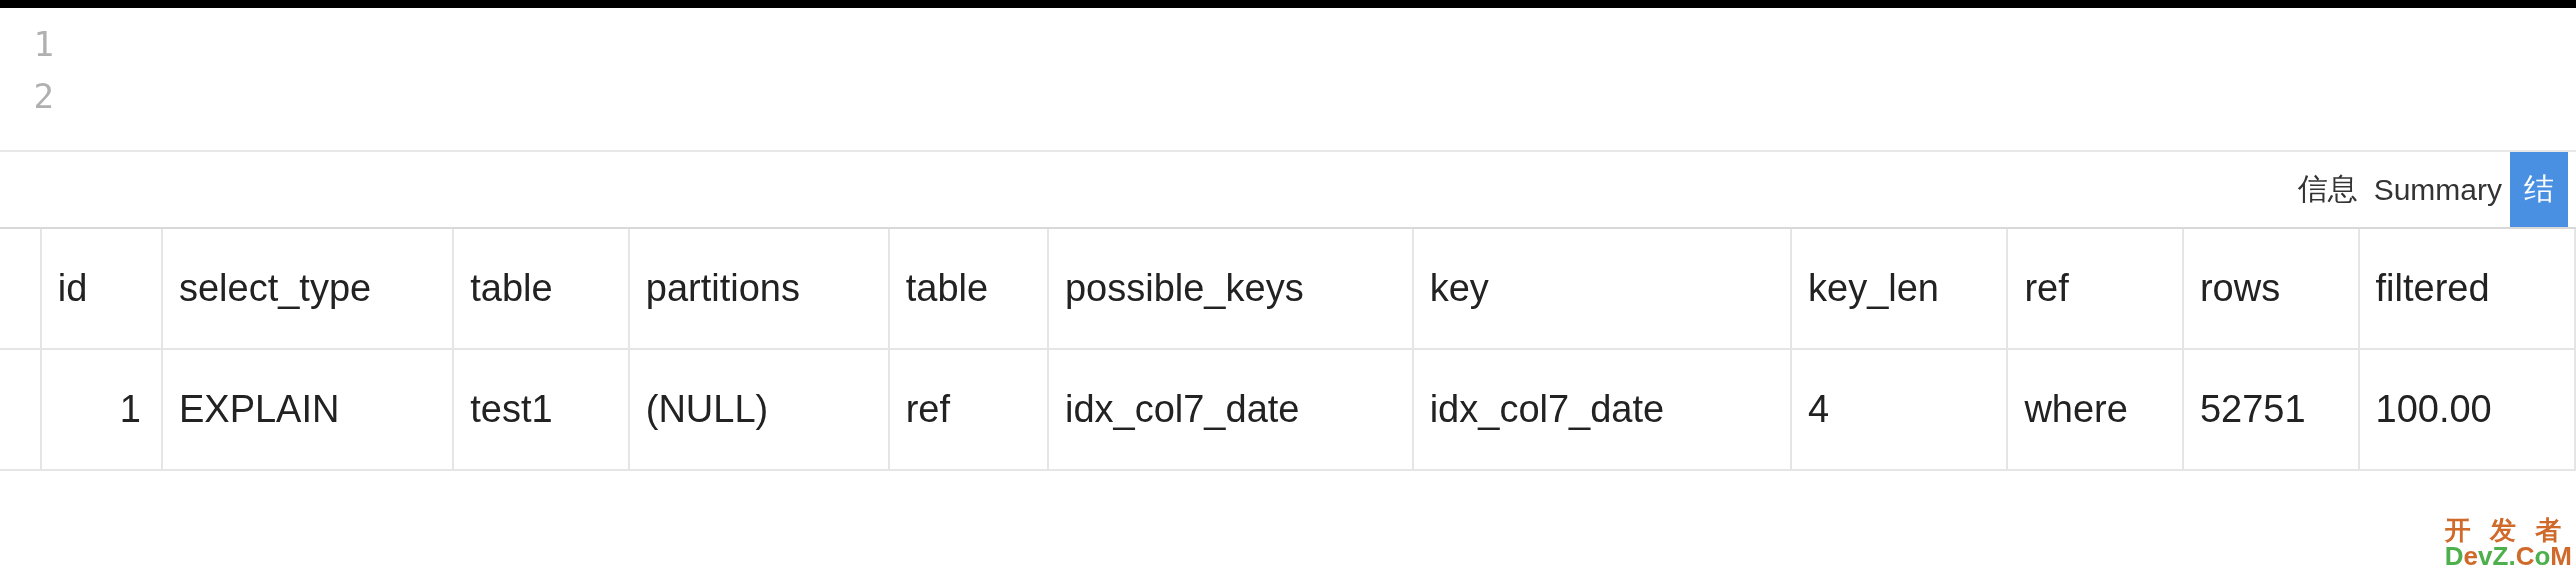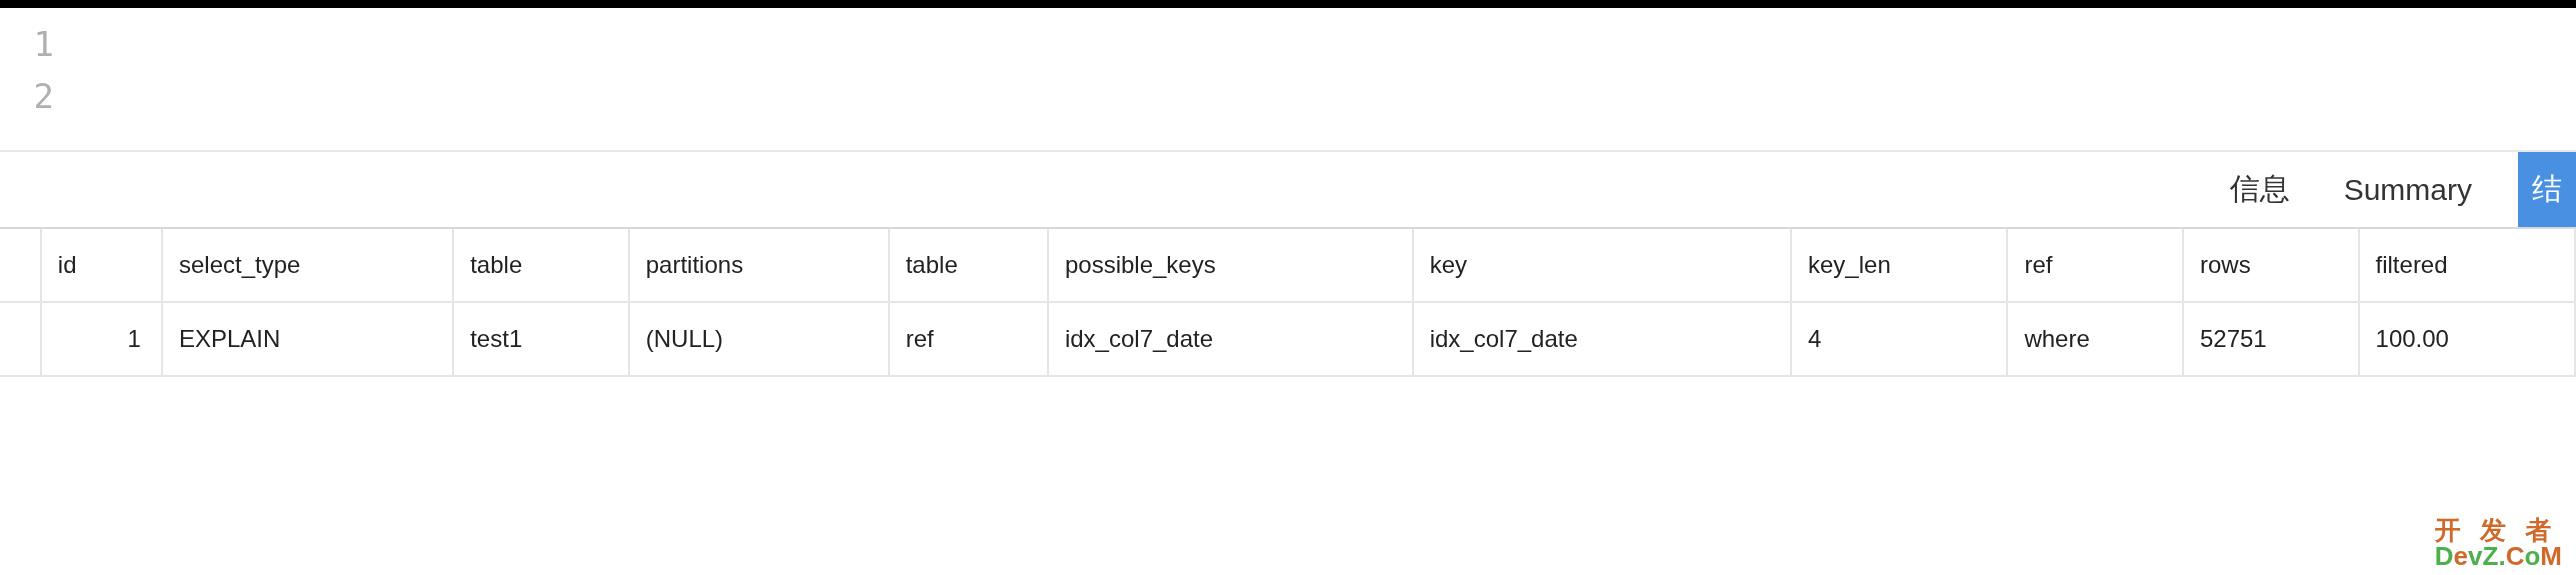--- a/index.html
+++ b/index.html
@@ -47,22 +47,21 @@
   height: 2px;
   background: #e8e8e8;
   margin-top: 8px;
 }
 .tabs-row {
   display: flex;
   justify-content: flex-end;
   align-items: center;
   height: 77px;
   border-bottom: 2px solid #d8d8d8;
-  padding-right: 0;
-  gap: 38px;
+  padding-right: 8px;
 }
 .tab {
   font-size: 30px;
   color: #333;
   padding: 0 8px;
   height: 100%;
   display: flex;
   align-items: center;
 }
 .tab-active {
@@ -70,22 +69,22 @@
   color: #fff;
   padding: 0 14px;
 }
 .result-table {
   width: 100%;
   border-collapse: collapse;
   table-layout: fixed;
 }
 .result-table th, .result-table td {
   text-align: left;
-  font-size: 24px;
-  padding: 22px 16px;
+  font-size: 38px;
+  padding: 38px 16px;
   border-right: 2px solid #e5e5e5;
   border-bottom: 2px solid #e5e5e5;
   white-space: nowrap;
   overflow: hidden;
 }
 .result-table th {
   font-weight: 500;
   color: #222;
   background: #fff;
 }
@@ -100,21 +99,21 @@
 .col-type { width: 117px; }
 .col-pk { width: 268px; }
 .col-key { width: 278px; }
 .col-klen { width: 159px; }
 .col-ref { width: 129px; }
 .col-rows { width: 129px; }
 .col-filt { width: 159px; }
 .null-val { color: #aaa; }
 .watermark {
   position: absolute;
-  right: 14px;
+  right: 4px;
   bottom: 6px;
   font-size: 26px;
   font-family: Arial, sans-serif;
   line-height: 1;
   text-align: left;
   pointer-events: none;
 }
 .wm-top { color: #d06a2a; letter-spacing: 6px; font-weight: 600;}
 .wm-bot { font-weight: 700; }
 .wm-bot .d { color: #4db04d; }

